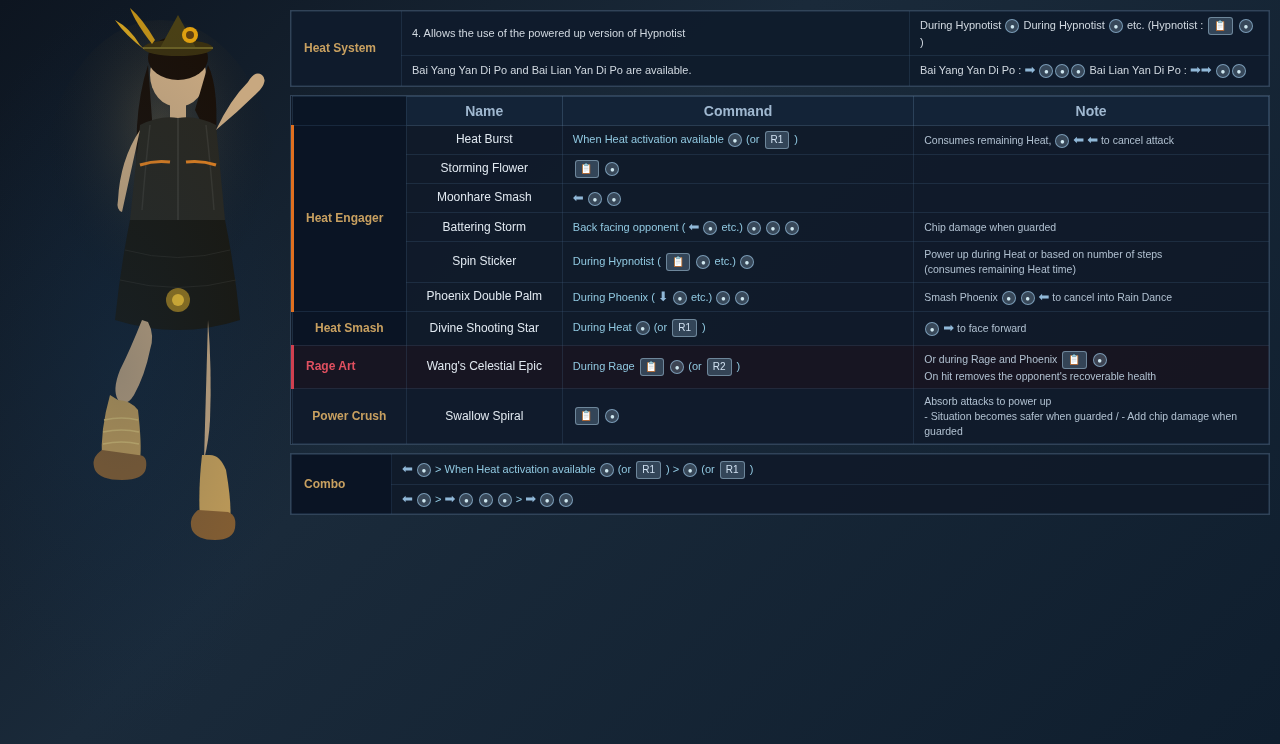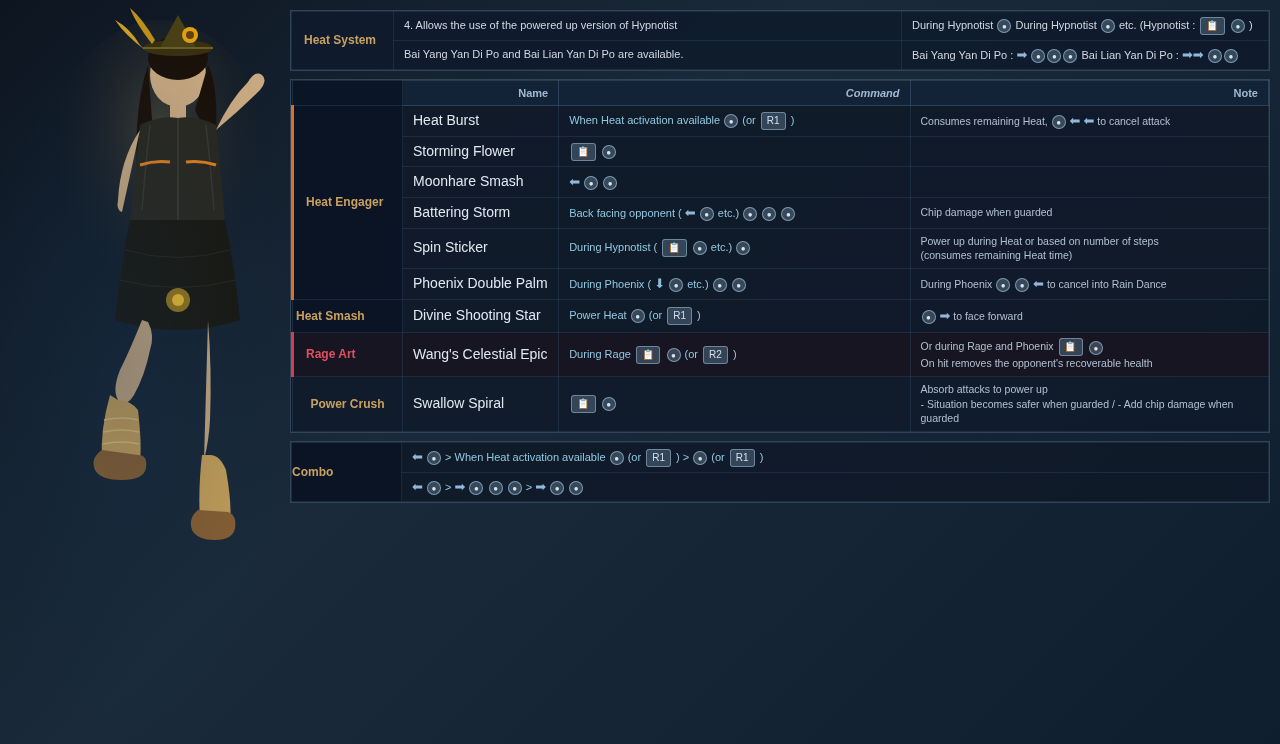--- a/index.html
+++ b/index.html
@@ -50,40 +50,41 @@
       width: 100%;
       border-collapse: collapse;
       font-size: 11px;
       color: #d0d8e0;
     }
     th {
       background: rgba(20, 35, 55, 0.9);
       color: #a0b8d0;
       font-weight: bold;
       padding: 6px 10px;
-      text-align: right;
+      text-align: center;
       border: 1px solid rgba(80, 110, 140, 0.4);
-      font-size: 11px;
+      font-size: 14px;
     }
     td {
       padding: 5px 10px;
       border: 1px solid rgba(60, 90, 120, 0.3);
       vertical-align: middle;
       line-height: 1.4;
     }
     .section-label {
       color: #c8a060;
       font-weight: bold;
       font-size: 12px;
       white-space: nowrap;
       background: rgba(10, 20, 35, 0.9);
     }
     .move-name {
       color: #e0e8f0;
-      font-size: 14px;
+      font-size: 12px;
+      text-align: center;
     }
     .command-cell {
       color: #90c8e0;
       font-size: 11px;
     }
     .note-cell {
       color: #b0c0d0;
       font-size: 10.5px;
       margin-left: 12px;
     }
@@ -221,21 +222,21 @@
 
   <div style="position:absolute;inset:0;background:radial-gradient(ellipse at 40% 50%, rgba(20,50,80,0.3) 0%, transparent 70%);"></div>
 </div>
 
 <div class="content-area">
 
   <div class="table-section">
     <table>
       <tbody>
           <tr class="heat-system-row">
-        <td rowspan="2" class="section-label" style="width:102px;padding:20px 12px;">Heat System</td>
+        <td rowspan="2" class="section-label" style="width:110px;padding:20px 12px;">Heat System</td>
         <td style="width:52%;">
           <span>4. Allows the use of the powered up version of Hypnotist</span>
         </td>
         <td>
           <span>During Hypnotist </span>
           <span class="circle-btn">●</span>
           <span>  During Hypnotist </span>
           <span class="circle-btn">●</span>
           <span> etc.   (Hypnotist : </span>
           <span class="btn-badge">📋</span>
@@ -259,21 +260,21 @@
     </tbody>
       </table>
   </div>
 
   <div class="table-section">
     <table>
       <thead>
         <tr class="header-row">
           <td style="width:110px;" class="section-label"></td>
           <th style="width:16%;">Name</th>
-          <th style="width:36%;font-style:italic;">Command</th>
+          <th style="width:36%;">Command</th>
           <th>Note</th>
         </tr>
       </thead>
       <tbody>
 
         <tr>
           <td rowspan="6" class="section-label heat-accent" style="padding:4px 12px;">Heat Engager</td>
           <td class="move-name"><span>Heat Burst</span></td>
           <td class="command-cell">
             <span>When Heat activation available </span>
@@ -341,33 +342,33 @@
           <td class="move-name"><span>Phoenix Double Palm</span></td>
           <td class="command-cell">
             <span>During Phoenix ( </span>
             <span class="arrow">⬇</span>
             <span class="circle-btn">●</span>
             <span> etc.) </span>
             <span class="circle-btn">●</span>
             <span class="circle-btn">●</span>
           </td>
           <td class="note-cell">
-            <span>During Phoenix </span>
+            <span>Smash Phoenix </span>
             <span class="circle-btn">●</span>
             <span class="circle-btn">●</span>
             <span class="arrow">⬅</span>
             <span> to cancel into Rain Dance</span>
           </td>
         </tr>
 
         <tr>
-          <td class="section-label" style="padding:8px 3px;">Heat Smash</td>
+          <td class="section-label" style="padding:8px 22px;">Heat Smash</td>
           <td class="move-name"><span>Divine Shooting Star</span></td>
           <td class="command-cell">
-            <span>Power Heat </span>
+            <span>During Heat </span>
             <span class="circle-btn">●</span>
             <span> (or </span><span class="btn-badge">R1</span><span> )</span>
           </td>
           <td class="note-cell">
             <span class="circle-btn">●</span>
             <span class="arrow">➡</span>
             <span> to face forward</span>
           </td>
         </tr>
 
@@ -401,21 +402,21 @@
           </td>
         </tr>
       </tbody>
     </table>
   </div>
 
   <div class="combo-section">
     <table>
       <tbody>
           <tr>
-        <td rowspan="2" class="section-label" style="width:110px;padding:8px 0;">Combo</td>
+        <td rowspan="2" class="section-label" style="width:100px;padding:8px 12px;">Combo</td>
         <td class="command-cell">
           <span class="arrow">⬅</span>
           <span class="circle-btn">●</span>
           <span>  &gt;  When Heat activation available </span>
           <span class="circle-btn">●</span>
           <span> (or </span><span class="btn-badge">R1</span><span> )</span>
           <span>  &gt;  </span>
           <span class="circle-btn">●</span>
           <span> (or </span><span class="btn-badge">R1</span><span> )</span>
         </td>

